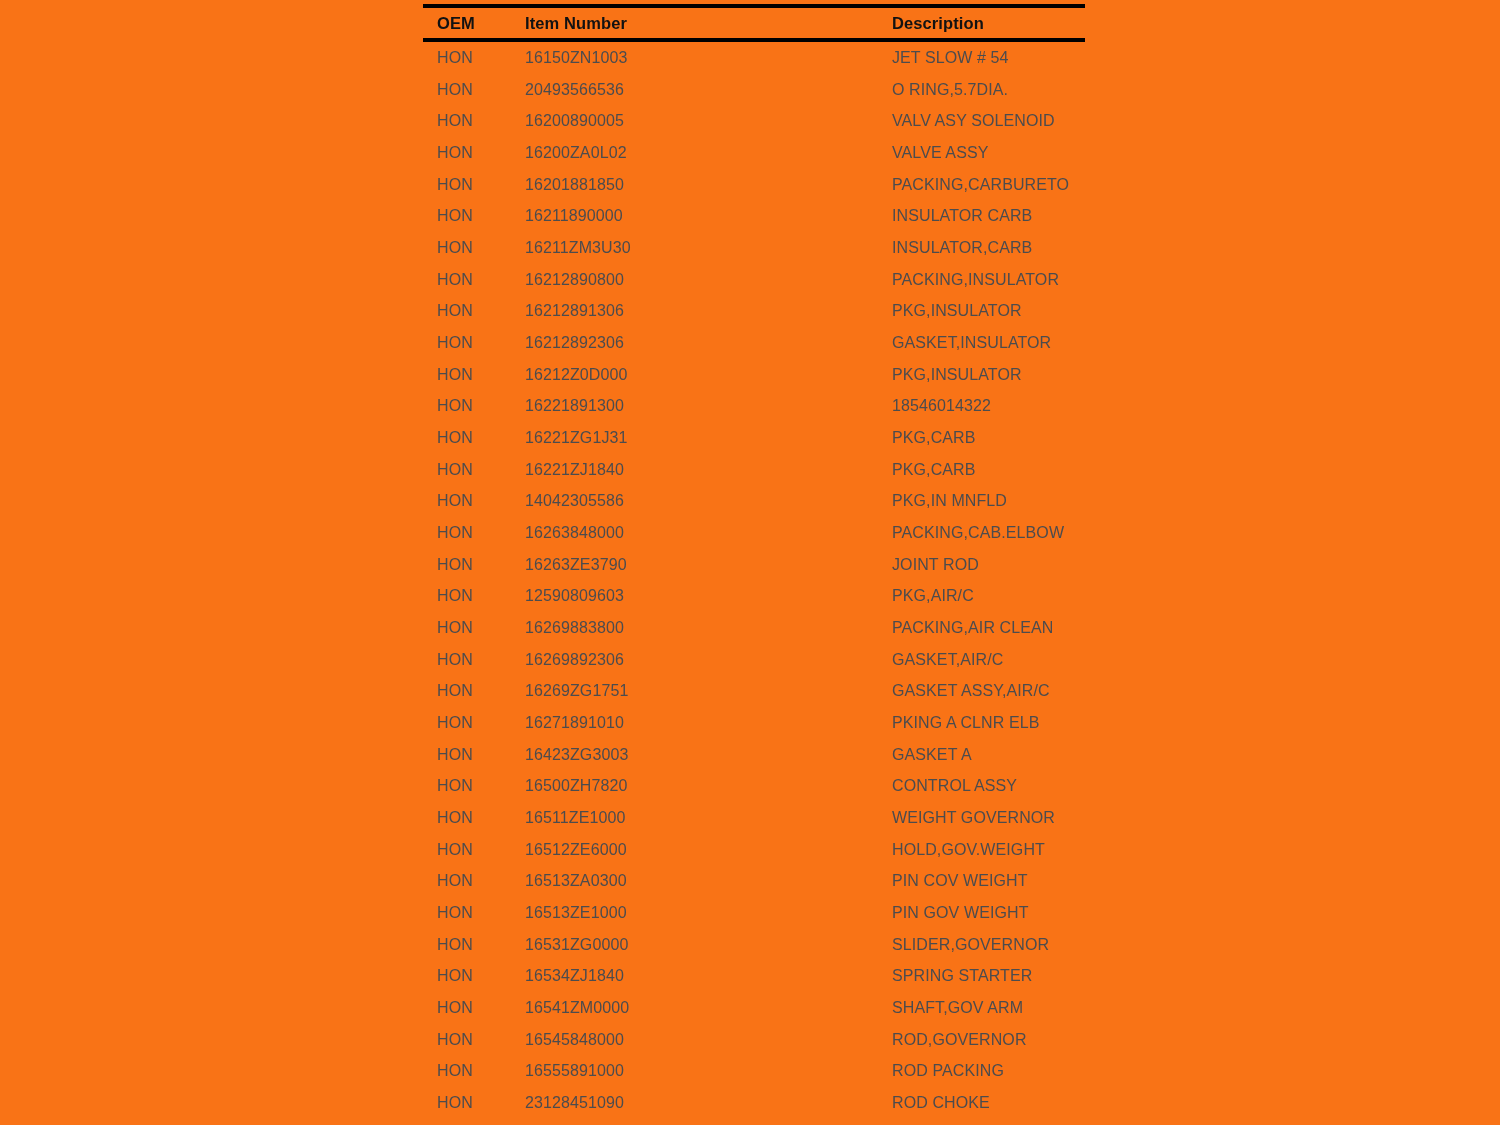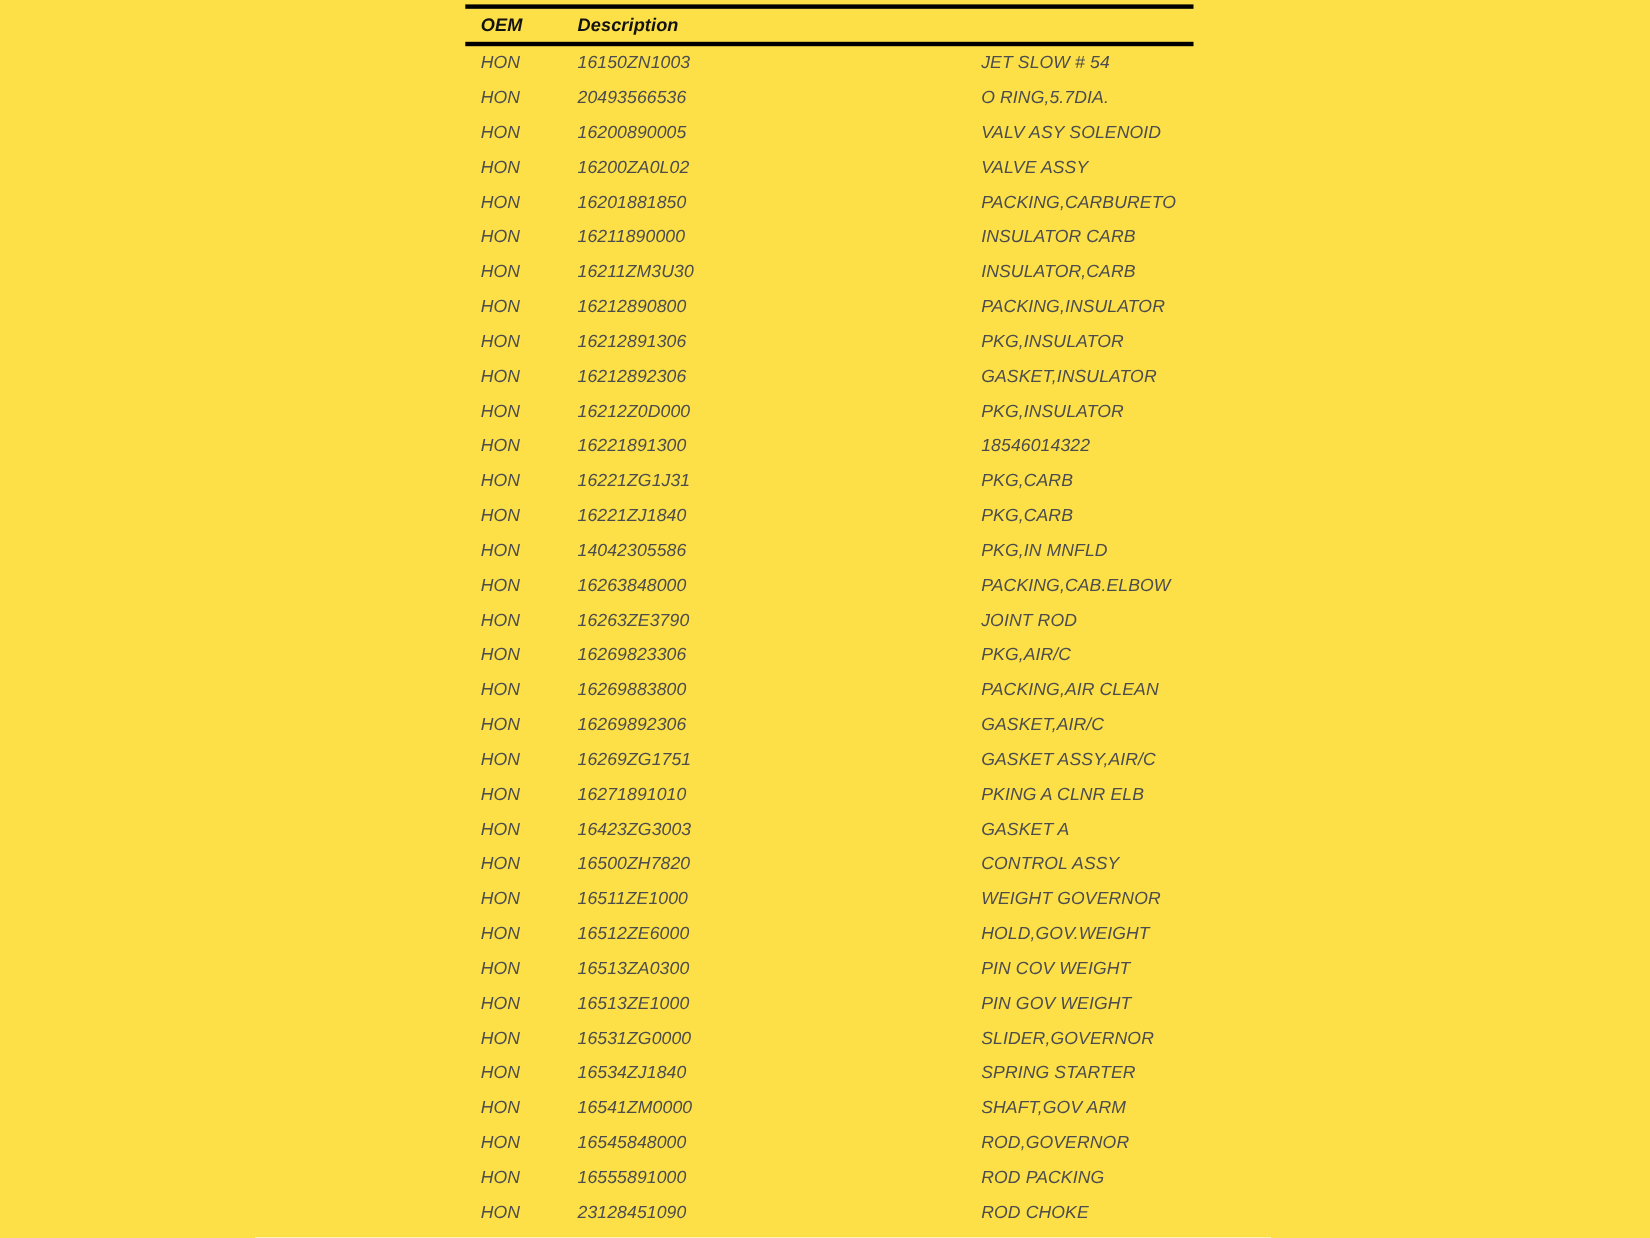--- a/index.html
+++ b/index.html
@@ -7,22 +7,21 @@
   body {
     width: 1500px;
     height: 1125px;
     position: relative;
     overflow: hidden;
     font-family: "Liberation Sans", sans-serif;
   }
   .page {
     position: absolute;
     inset: 0;
-    background: #fde047;
-    font-style: italic;
+    background: #f97316;
   }
   .parts-table {
     position: absolute;
     left: 423px;
     top: 4px;
     width: 662px;
     border-top: 4px solid #000000;
   }
   .thead {
     display: grid;
@@ -54,20 +53,21 @@
     white-space: nowrap;
   }
 </style>
 </head>
 <body>
 
 <div class="page">
   <div class="parts-table">
     <div class="thead">
       <div class="th">OEM</div>
+      <div class="th">Item Number</div>
       <div class="th">Description</div>
     </div>
     <div class="tbody" id="tbody">
         <div class="tr">
           <div class="td">HON</div>
           <div class="td">16150ZN1003</div>
           <div class="td">JET SLOW # 54</div>
         </div>
         <div class="tr">
           <div class="td">HON</div>
@@ -144,21 +144,21 @@
           <div class="td">16263848000</div>
           <div class="td">PACKING,CAB.ELBOW</div>
         </div>
         <div class="tr">
           <div class="td">HON</div>
           <div class="td">16263ZE3790</div>
           <div class="td">JOINT ROD</div>
         </div>
         <div class="tr">
           <div class="td">HON</div>
-          <div class="td">16269823306</div>
+          <div class="td">12590809603</div>
           <div class="td">PKG,AIR/C</div>
         </div>
         <div class="tr">
           <div class="td">HON</div>
           <div class="td">16269883800</div>
           <div class="td">PACKING,AIR CLEAN</div>
         </div>
         <div class="tr">
           <div class="td">HON</div>
           <div class="td">16269892306</div>

